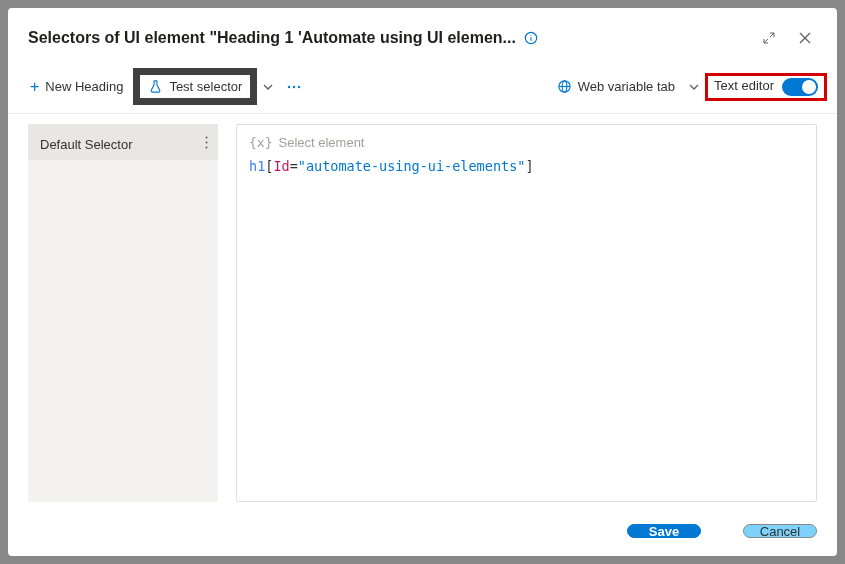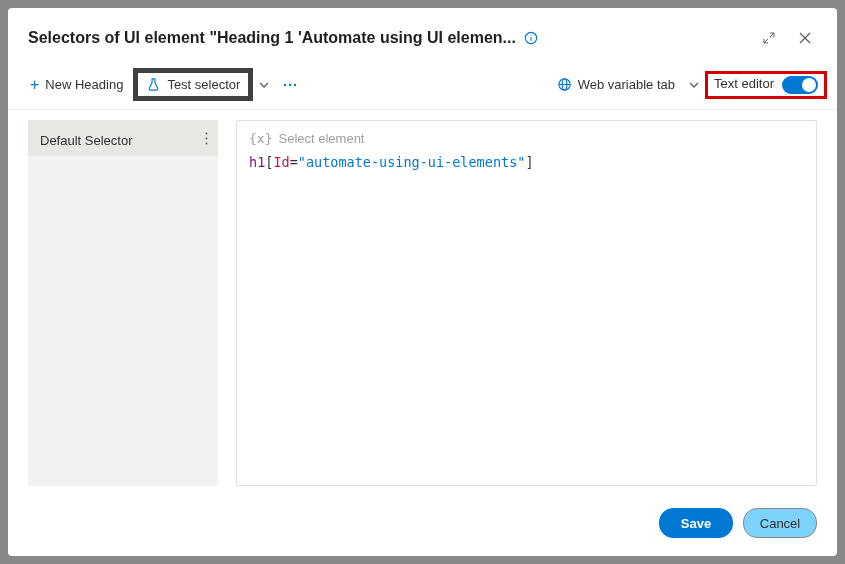--- a/index.html
+++ b/index.html
@@ -59,21 +59,21 @@
       align-items: center;
       padding: 4px 8px;
       cursor: pointer;
       color: #333;
       font-size: 13px;
       white-space: nowrap;
     }
     .tb-btn .ico { margin-right: 6px; display: inline-flex; }
     .plus-ico { color: #0078d4; font-size: 16px; font-weight: 400; line-height: 1; }
     .test-wrap {
-      border: 5px solid #404040;
+      border: 7px solid #404040;
       display: inline-flex;
       align-items: center;
       margin-left: 2px;
     }
     .chev {
       padding: 4px 6px;
       cursor: pointer;
       color: #605e5c;
       display: inline-flex;
     }
@@ -153,40 +153,41 @@
     .var-row .vx {
       margin-right: 6px;
       color: #a19f9d;
       font-family: monospace;
     }
     .code-line {
       font-family: Consolas, monospace;
       font-size: 13.5px;
       white-space: pre;
     }
-    .tk-tag { color: #701a75; }
+    .tk-tag { color: #3b82f6; }
     .tk-attr { color: #c2185b; }
     .tk-eq { color: #333; }
     .tk-str { color: #0078d4; }
     .tk-br { color: #333; }
     .footer {
       display: flex;
       justify-content: flex-end;
       gap: 10px;
       padding: 12px 20px 18px;
     }
     .btn {
       min-width: 74px;
-      height: 30px;
+      height: 14px;
       border-radius: 14px;
       font-size: 13px;
       cursor: pointer;
       display: inline-flex;
       align-items: center;
       justify-content: center;
+      margin-left: 32px;
     }
     .btn-primary {
       background: #0078d4;
       color: #fff;
       border: 1px solid #0078d4;
       font-weight: 600;
     }
     .btn-secondary {
       background: #7dd3fc;
       color: #323130;

